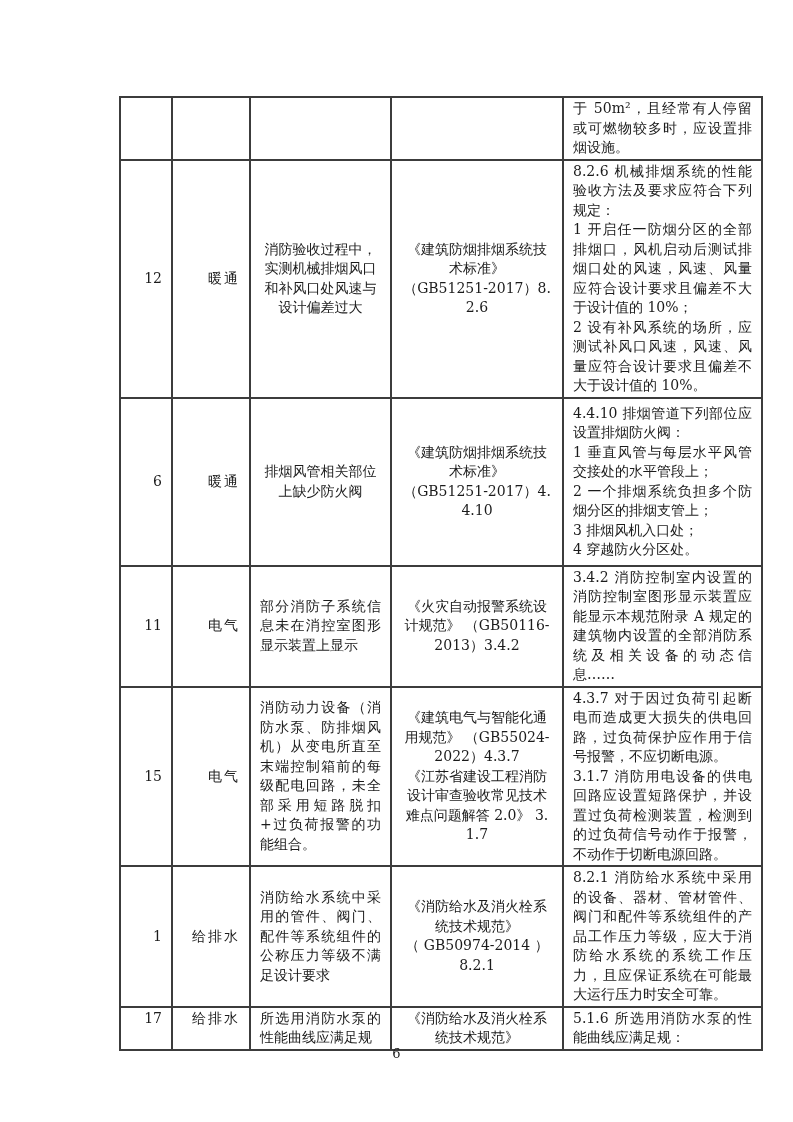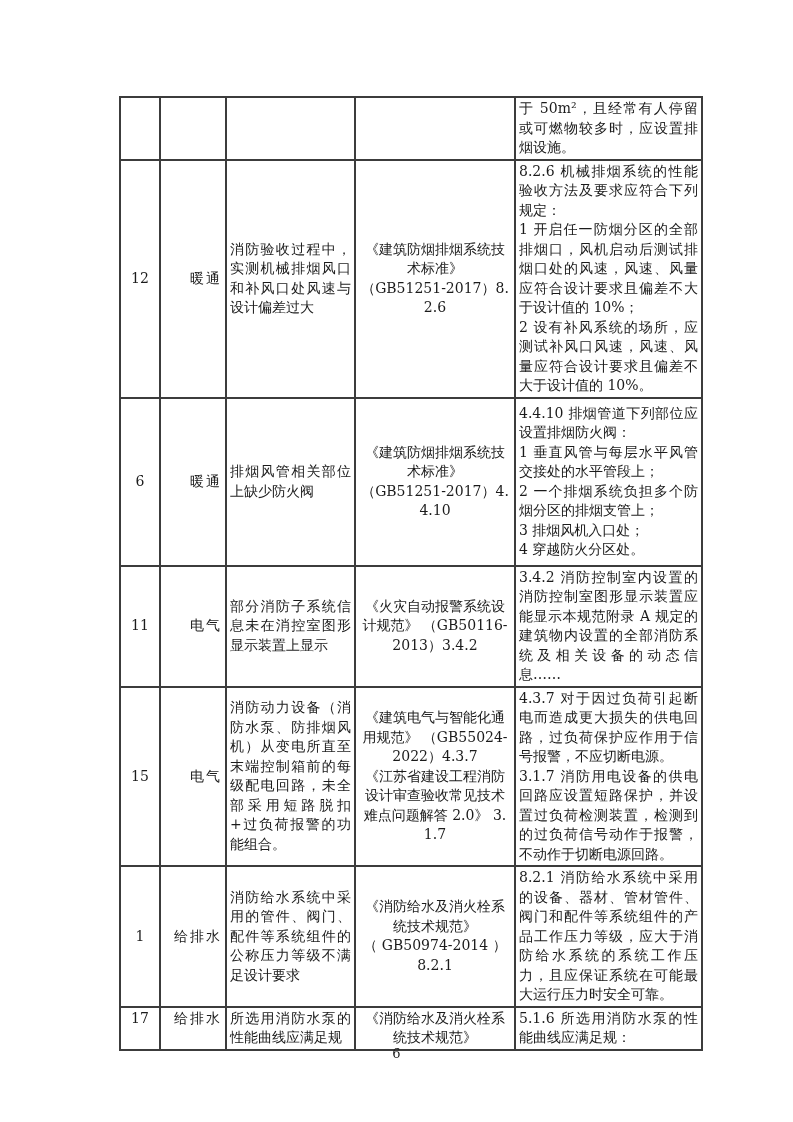--- a/index.html
+++ b/index.html
@@ -23,32 +23,32 @@
   table.doc-table {
     position: absolute;
     left: 119px;
     top: 96px;
     width: 558px;
     border-collapse: collapse;
     table-layout: fixed;
   }
   table.doc-table td {
     border: 2px solid #3c3c3c;
-    padding: 1px 3px;
+    padding: 1px 9px;
     vertical-align: middle;
     font-size: 14px;
     line-height: 19.5px;
     word-break: break-all;
     overflow: hidden;
     margin-left: 22px;
   }
-  .c-no  { width: 32px;  text-align: center; }
+  .c-no  { width: 32px;  text-align: right; }
   .c-cat { width: 58px;  text-align: right; letter-spacing: 2px; }
   .c-prob{ width: 121px; text-align: justify; }
-  .c-prob.center { }
+  .c-prob.center { text-align: center; }
   .c-std { width: 152px; text-align: center; white-space: pre-line; }
   .c-req { width: 179px; text-align: justify; white-space: pre-line; }
   tr.r-cont td { height: 56px; }
   tr.r-12 td { height: 229px; }
   tr.r-13 td { height: 164px; }
   tr.r-14 td { height: 106px; }
   tr.r-15 td { height: 174px; }
   tr.r-16 td { height: 128px; }
   tr.r-17 td { height: 36px; vertical-align: top; }
   .page-number {

